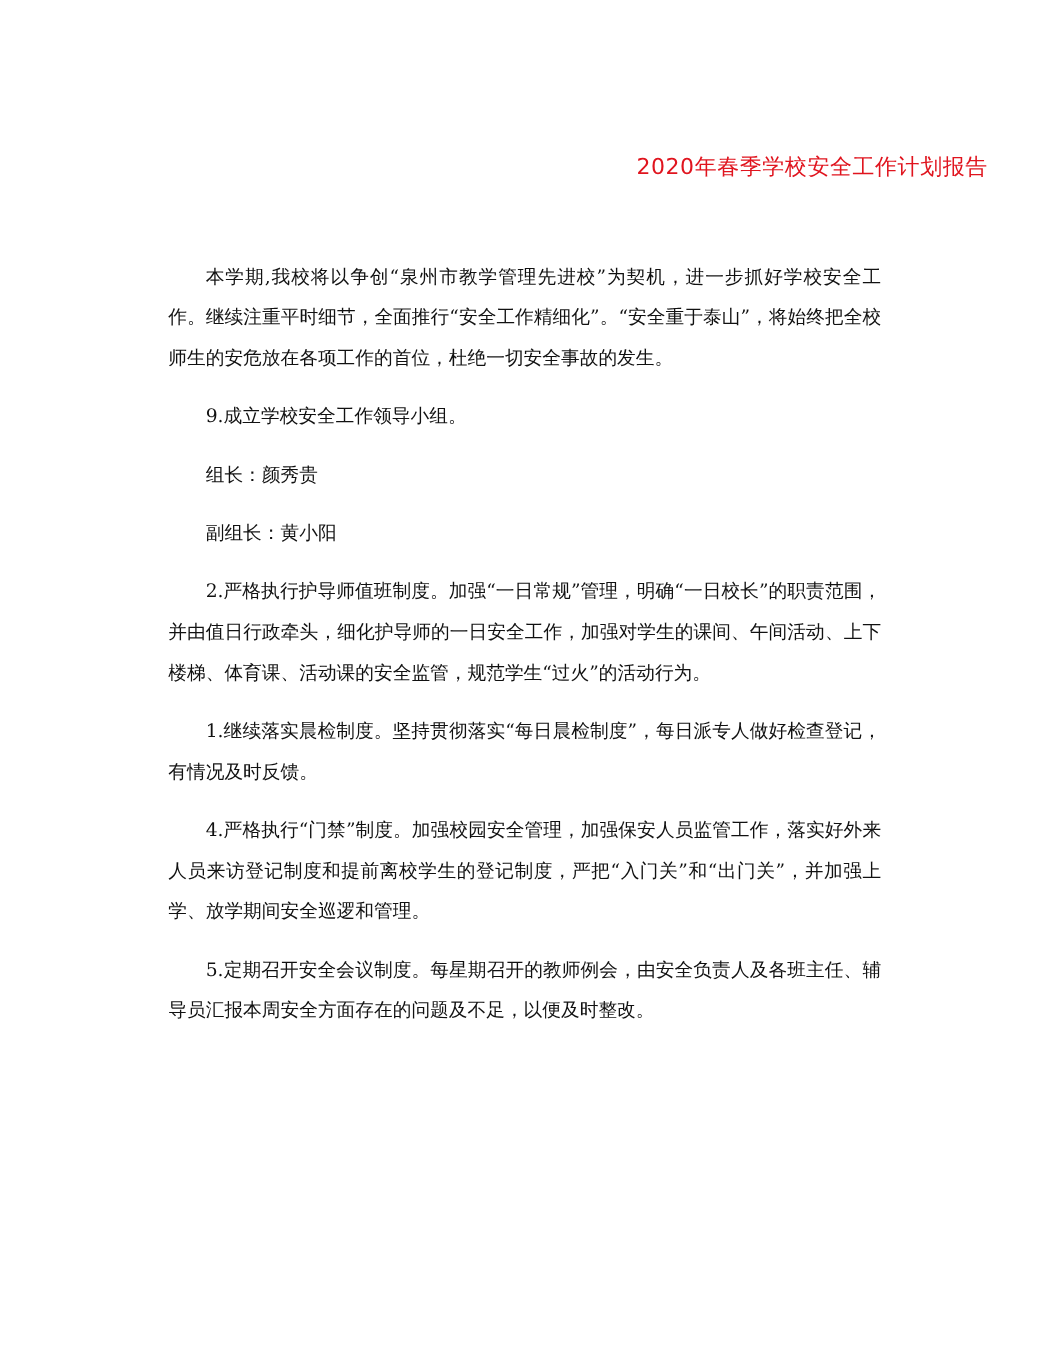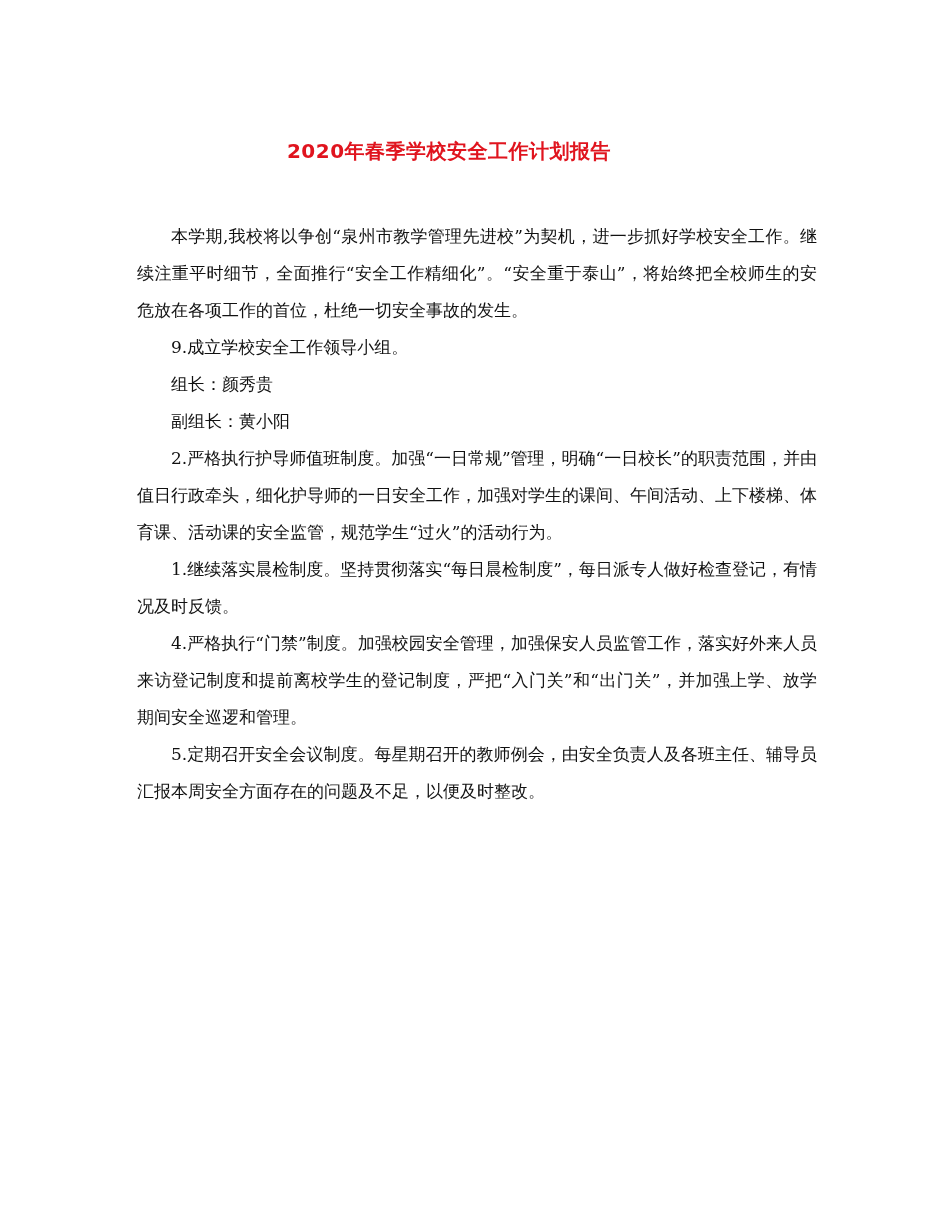--- a/index.html
+++ b/index.html
@@ -21,37 +21,37 @@
       top: 0;
       width: 950px;
       height: 1230px;
       background: #ffffff;
     }
     .title {
       position: absolute;
       top: 138px;
       left: 0;
       width: 898px;
-      text-align: center;
+      text-align: right;
       font-size: 20px;
-      font-weight: bold;
+      font-weight: normal;
       color: #e0141e;
       letter-spacing: 0.5px;
       font-family: "DejaVu Sans", "Liberation Sans", sans-serif;
     }
     .body-text {
       position: absolute;
       top: 218px;
       left: 137px;
       width: 680px;
       font-size: 17px;
       line-height: 37px;
     }
     .para {
-      margin: 0;
+      margin: 16px;
       padding: 0;
       text-indent: 34px;
       text-align: justify;
     }
   </style>
 </head>
 <body>
 
 <div class="page">
   <div class="title">2020年春季学校安全工作计划报告</div>

